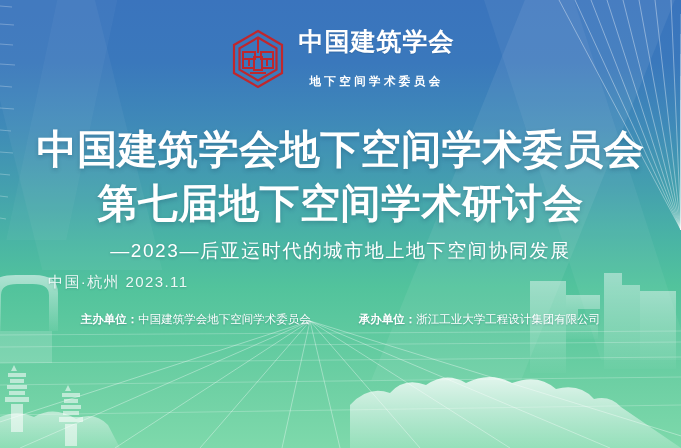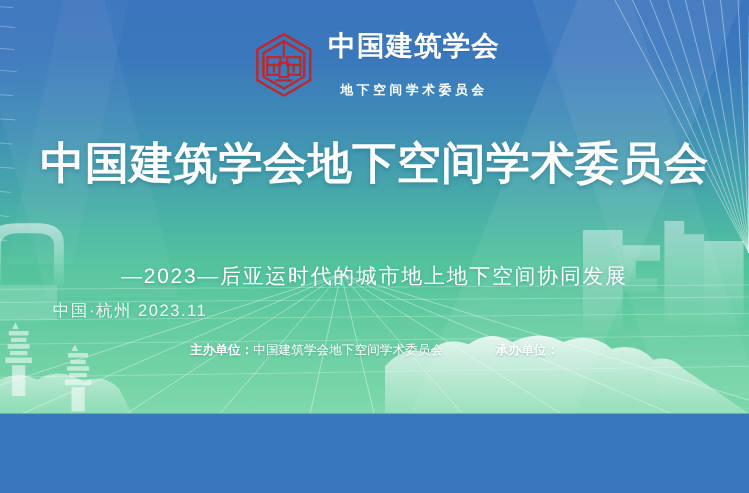--- a/index.html
+++ b/index.html
@@ -1,20 +1,20 @@
 <!DOCTYPE html>
 <html><head>
 <meta charset="utf-8">
 <style>
   * { margin:0; padding:0; box-sizing:border-box; }
   html,body { width:681px; height:448px; overflow:hidden; background:#3876bd; }
   body { font-family:"Liberation Sans","DejaVu Sans",sans-serif; }
 
   #poster{
-    position:relative; width:681px; height:376px; overflow:hidden;
+    position:relative; width:681px; height:448px; overflow:hidden;
     background:linear-gradient(180deg,
       #3a74bd 0%,
       #3a78bc 14%,
       #3f8ab8 28%,
       #44a0ae 42%,
       #4ab5a4 54%,
       #52c39c 64%,
       #5ec99f 74%,
       #6ed0a4 86%,
       #7ed9ab 100%);
@@ -222,32 +222,34 @@
       </g>
     </svg>
     <div id="logo-text">
       <div id="logo-title">中国建筑学会</div>
       <div id="logo-sub">地下空间学术委员会</div>
     </div>
   </div>
 
   <div id="headline">
     <div class="h-line">中国建筑学会地下空间学术委员会</div>
+    <div class="h-line">第七届地下空间学术研讨会</div>
   </div>
 
   <div id="subtitle">—2023—后亚运时代的城市地上地下空间协同发展</div>
   <div id="venue">中国·杭州  2023.11</div>
 
   <div id="orgs">
     <div class="org">
       <div class="lbl">主办单位：</div>
       <div class="vals">
         <span>中国建筑学会地下空间学术委员会</span>
       </div>
     </div>
     <div class="org">
       <div class="lbl">承办单位：</div>
       <div class="vals">
+        <span>浙江工业大学工程设计集团有限公司</span>
       </div>
     </div>
   </div>
 
 </div>
 
 </body></html>

